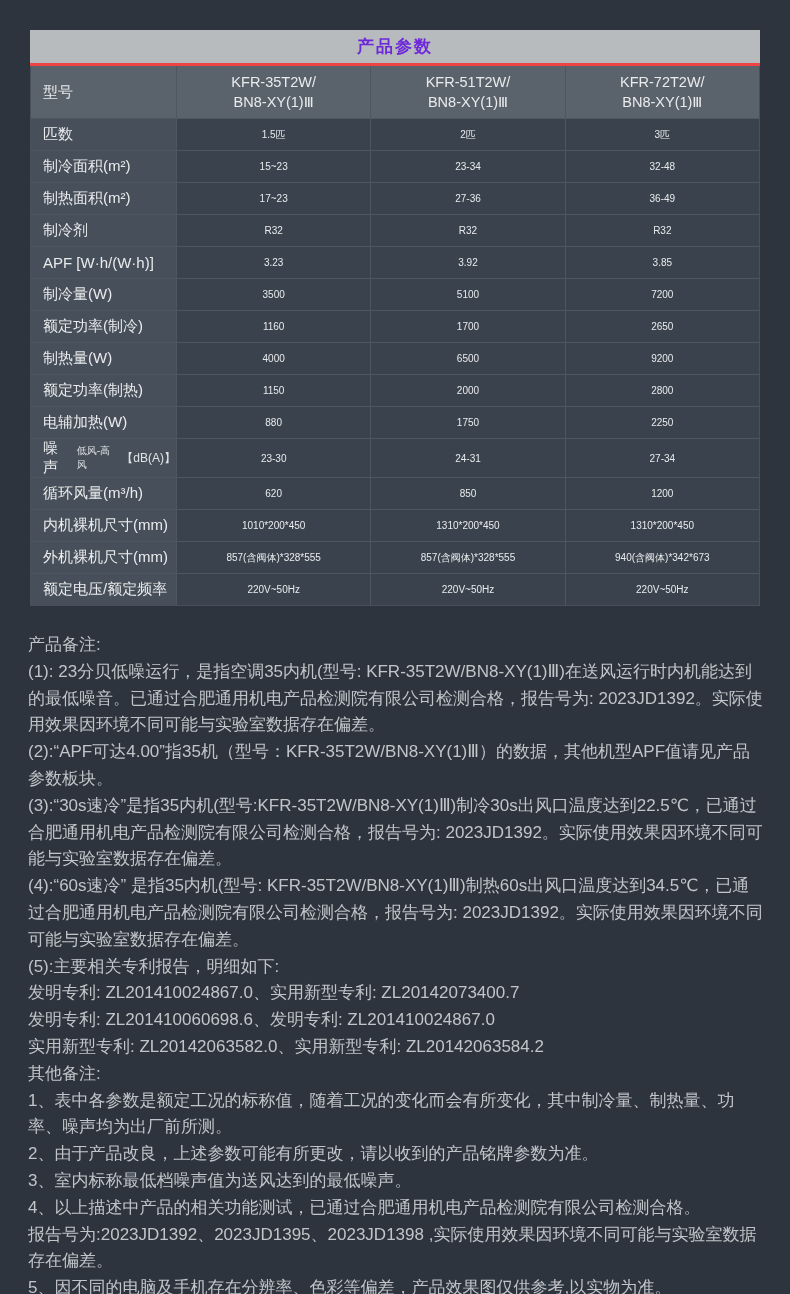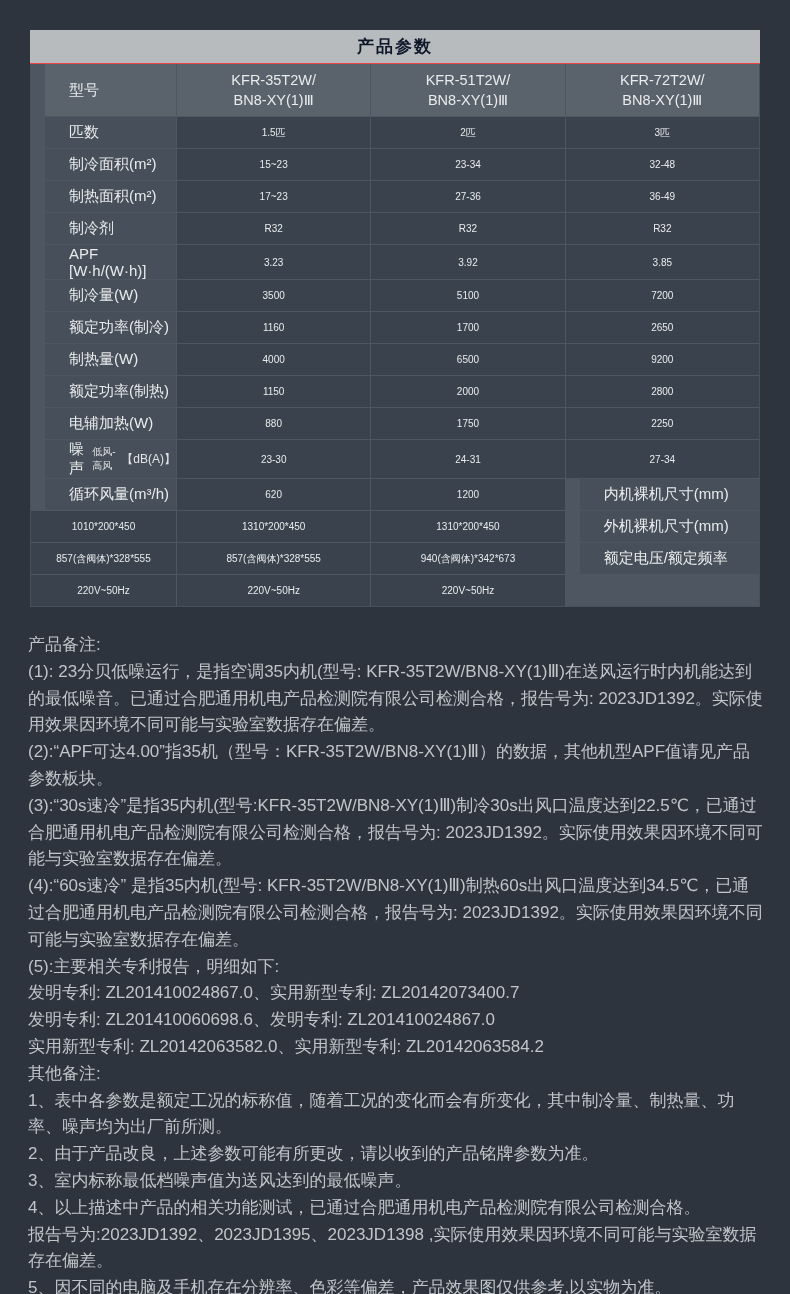--- a/index.html
+++ b/index.html
@@ -14,49 +14,48 @@
   }
   .table-wrap {
     position: absolute;
     left: 30px;
     top: 30px;
     width: 730px;
   }
   .title-bar {
     height: 33px;
     background: #b8bbbe;
-    color: #0f172a;
+    color: #6d28d9;
     font-size: 17px;
     font-weight: bold;
     letter-spacing: 2px;
     display: flex;
     align-items: center;
     justify-content: center;
-    border-bottom: 1px solid #ef4444;
+    border-bottom: 3px solid #ef4444;
   }
   .grid {
     display: grid;
     grid-template-columns: 145px 1fr 1fr 1fr;
     gap: 1px;
     background: #4d5661;
     border: 1px solid #48515b;
     border-top: none;
   }
   .cell {
     display: flex;
     align-items: center;
     color: #e9ebed;
     min-height: 31px;
   }
   .cell-label {
     background: #47505a;
     font-size: 15px;
-    padding-left: 24px;
+    padding-left: 12px;
     justify-content: flex-start;
-    margin-left: 14px;
   }
   .cell-value {
     background: #3a434d;
     font-size: 10px;
     justify-content: center;
     text-align: center;
   }
   .header-row {
     background: #5a636c !important;
     min-height: 52px;
@@ -165,20 +164,21 @@
         <span class="label-small">低风-高风</span>
         <span class="label-unit">【dB(A)】</span>
       </div>
       <div class="cell cell-value">23-30</div>
       <div class="cell cell-value">24-31</div>
       <div class="cell cell-value">27-34</div>
       <div class="cell cell-label row-alt">
         <span>循环风量(m³/h)</span>
       </div>
       <div class="cell cell-value row-alt">620</div>
+      <div class="cell cell-value row-alt">850</div>
       <div class="cell cell-value row-alt">1200</div>
       <div class="cell cell-label">
         <span>内机裸机尺寸(mm)</span>
       </div>
       <div class="cell cell-value">1010*200*450</div>
       <div class="cell cell-value">1310*200*450</div>
       <div class="cell cell-value">1310*200*450</div>
       <div class="cell cell-label row-alt">
         <span>外机裸机尺寸(mm)</span>
       </div>

